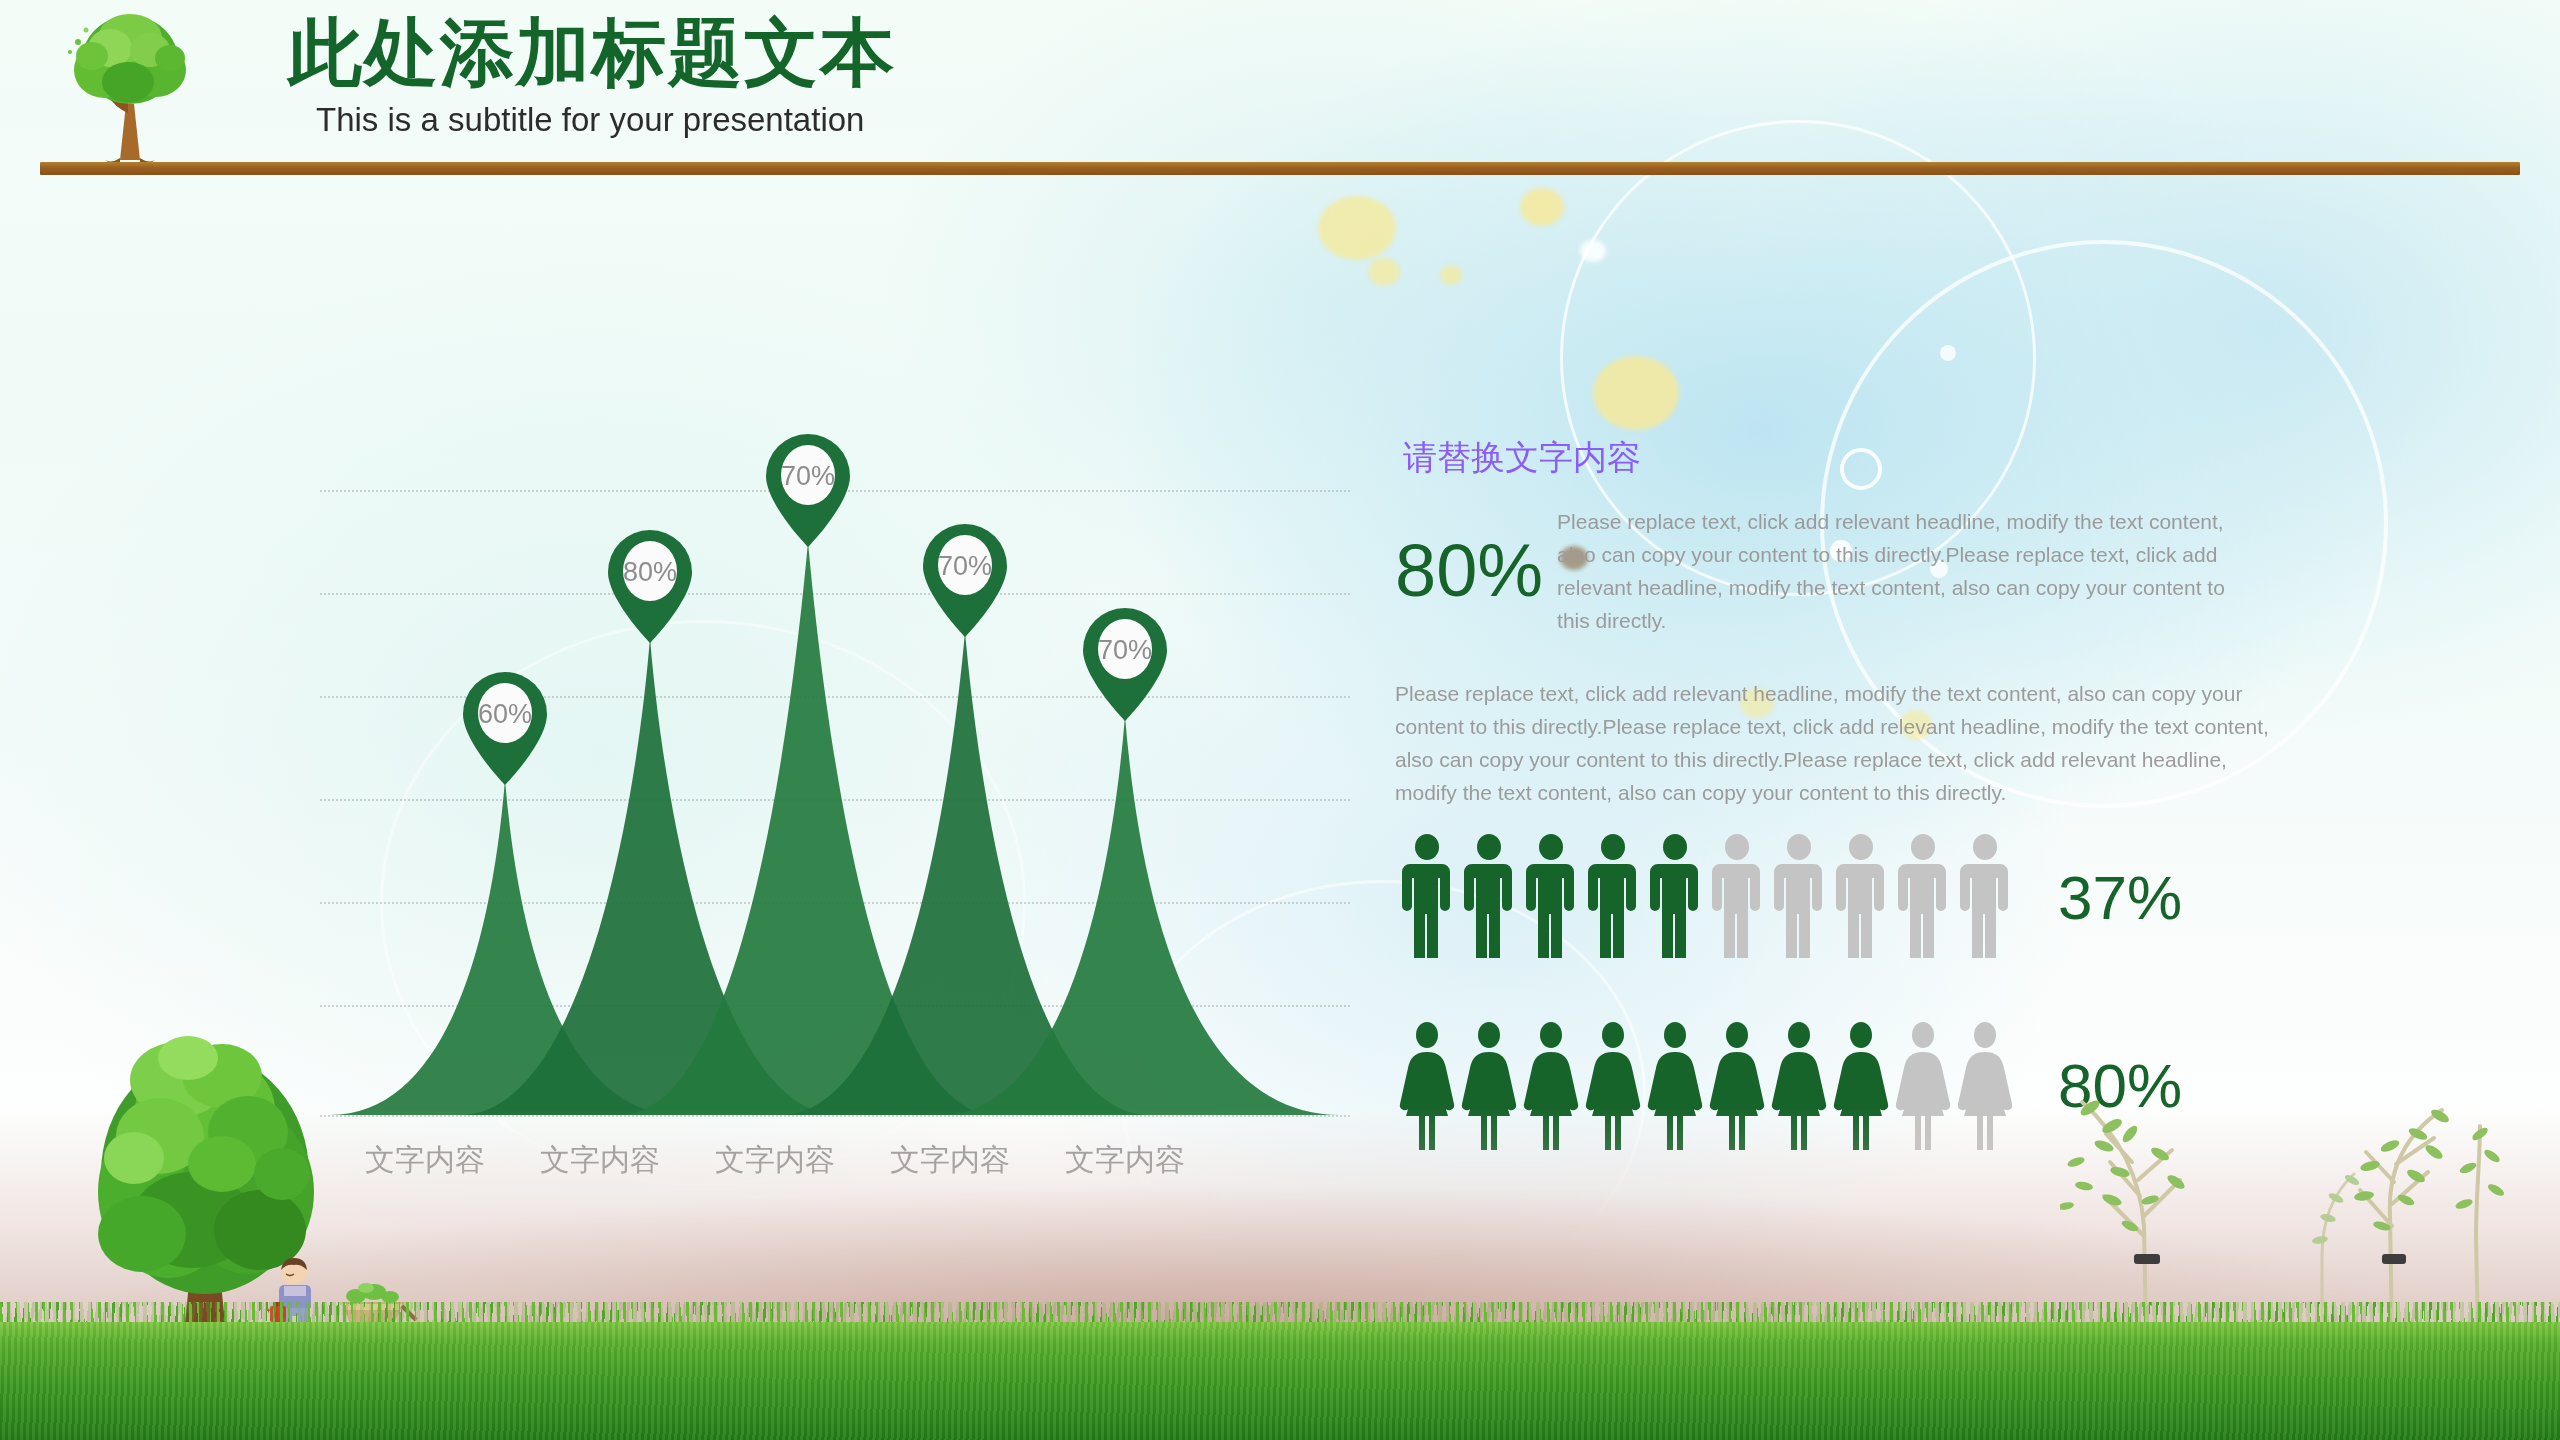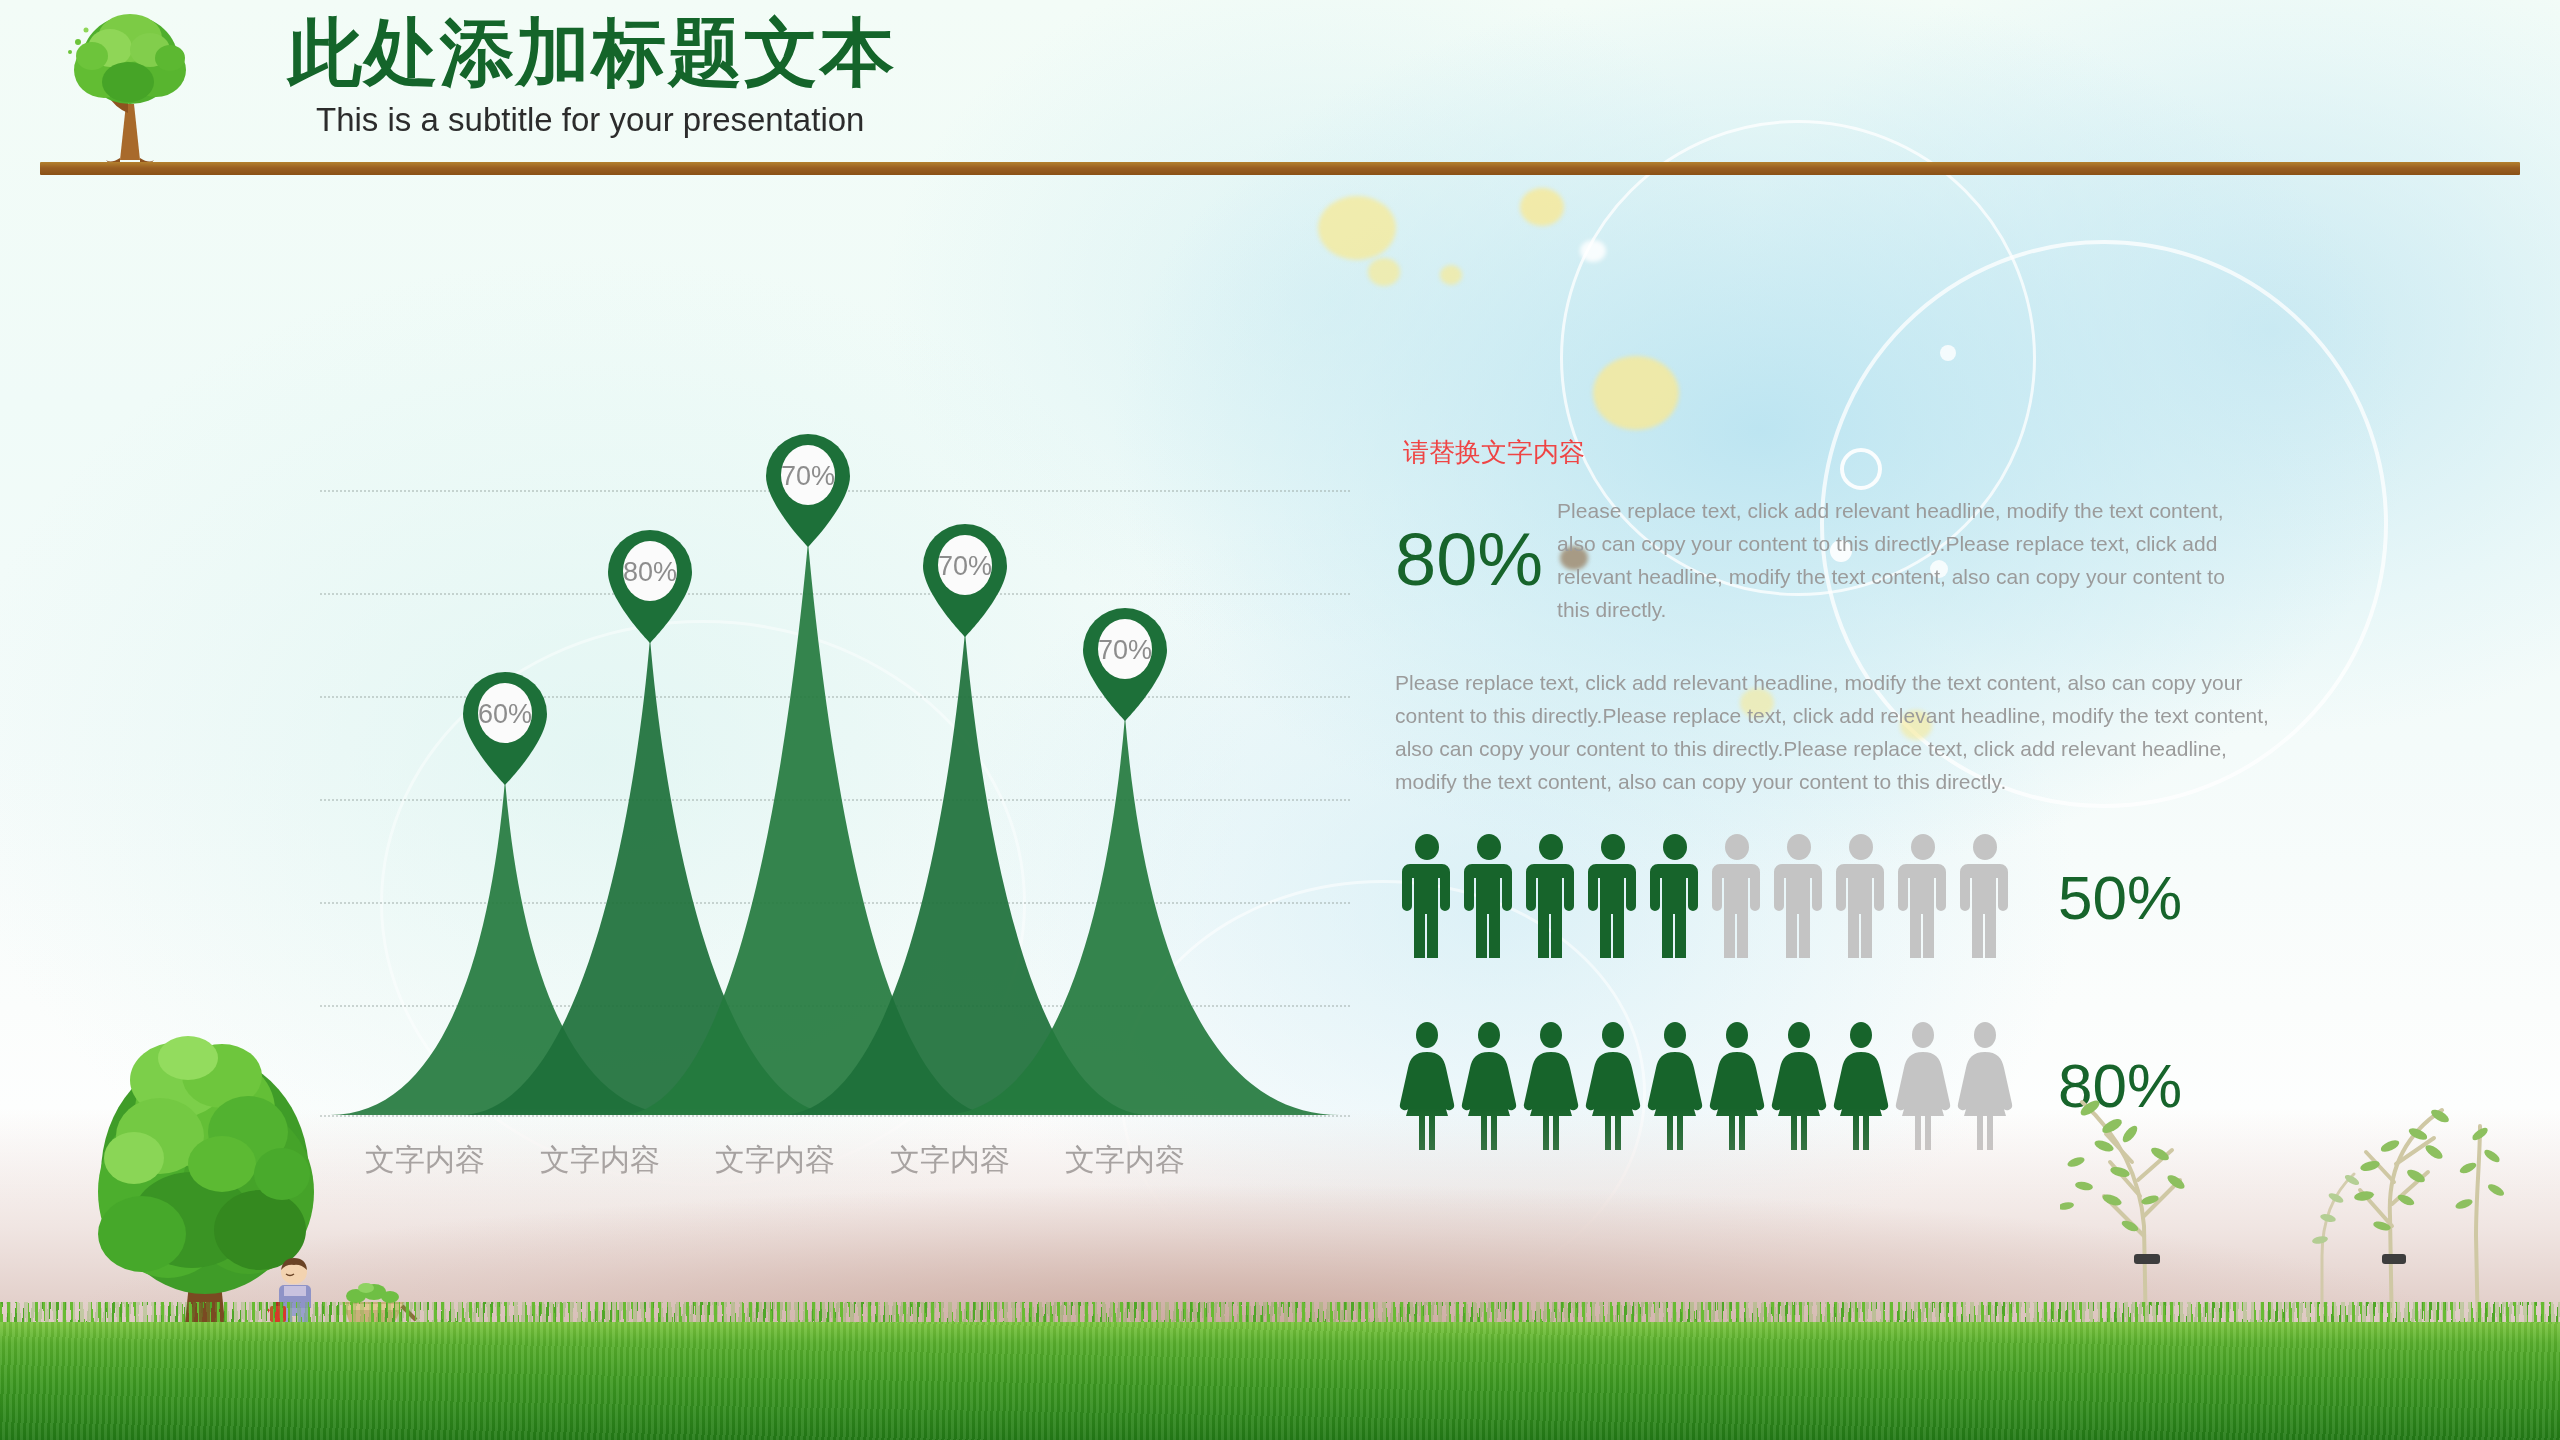--- a/index.html
+++ b/index.html
@@ -57,21 +57,21 @@
     font-size:27px;color:#8d8d8d;
   }
   .xlabels{position:absolute;left:300px;top:1140px;width:1080px;height:54px;}
   .xlabel{
     position:absolute;top:0;width:190px;text-align:center;
     font-size:30px;color:#9a9a9a;
   }
 
   
   .right{position:absolute;left:1395px;top:435px;width:910px;}
-  .r-head{font-size:26px;color:#ef4444;margin:0 0 24px 8px;}
+  .r-head{font-size:34px;color:#8b5cf6;margin:0 0 24px 8px;}
   .r-row{display:flex;align-items:center;gap:14px;}
   .r-big{font-size:74px;line-height:74px;color:#17642b;font-weight:normal;
     white-space:nowrap;}
   .r-para{
     font-size:21px;line-height:33px;color:#9b9b9b;width:700px;margin:0;
   }
   .r-block{
     font-size:21px;line-height:33px;color:#9b9b9b;width:880px;margin:40px 0 0 0;
   }
 
@@ -307,21 +307,21 @@
               <path d="M14 30 h30 a8 8 0 0 1 8 8 v34 a5 5 0 0 1 -10 0 v-28 h-2 v80 h-11 v-44 h-2 v44 h-11 v-80 h-2 v28 a5 5 0 0 1 -10 0 v-34 a8 8 0 0 1 8 -8z"></path>
             </g>
           </svg>
         <svg width="58" height="128" viewBox="0 0 58 128">
             <g fill="#c4c4c4">
               <ellipse cx="29" cy="13" rx="12" ry="13"></ellipse>
               <path d="M14 30 h30 a8 8 0 0 1 8 8 v34 a5 5 0 0 1 -10 0 v-28 h-2 v80 h-11 v-44 h-2 v44 h-11 v-80 h-2 v28 a5 5 0 0 1 -10 0 v-34 a8 8 0 0 1 8 -8z"></path>
             </g>
           </svg>
       </div>
-      <div class="picto-pct">50%</div>
+      <div class="picto-pct">37%</div>
     </div>
 
     <div class="picto-row" style="margin-top:28px;">
       <div class="picto-icons">
         <svg width="58" height="128" viewBox="0 0 58 128">
             <g fill="#17642b">
               <ellipse cx="29" cy="13" rx="11" ry="13"></ellipse>
               <path d="M29 30 c-12 0 -17 6 -19 16 l-8 36 a5 5 0 0 0 9 4 l7 -26 l-10 34 h42 l-10 -34 l7 26 a5 5 0 0 0 9 -4 l-8 -36 c-2 -10 -7 -16 -19 -16z"></path>
               <path d="M21 93 h6 v35 h-6z M31 93 h6 v35 h-6z"></path>
             </g>

